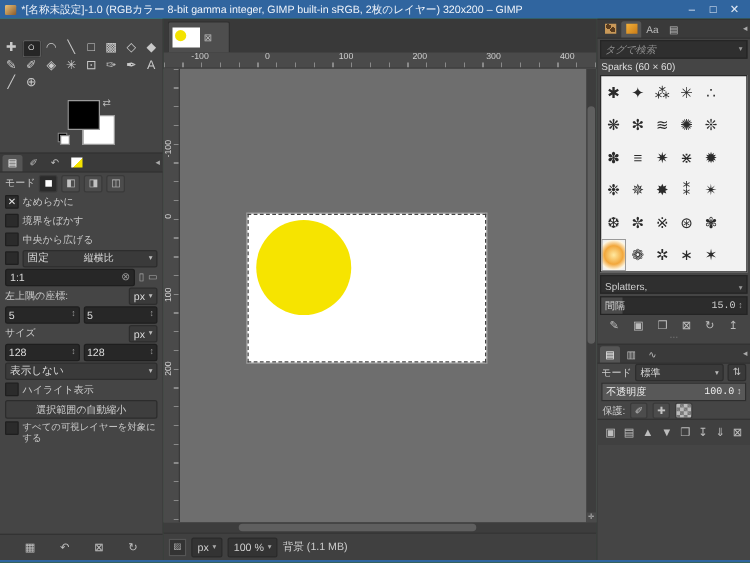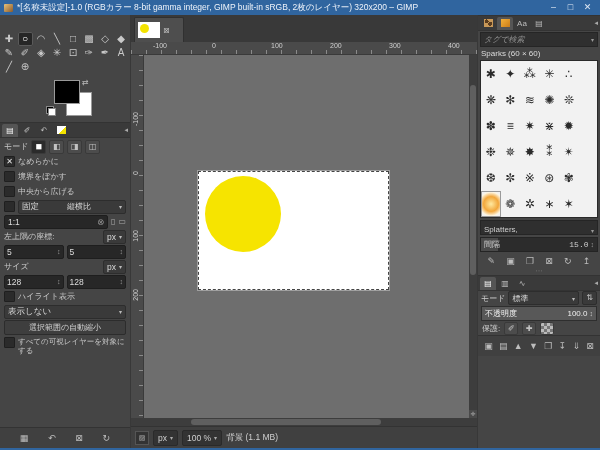--- a/index.html
+++ b/index.html
@@ -92,21 +92,21 @@
   .spacingrow span{position:relative;}
   .spacingrow .val{margin-left:auto;font-family:Liberation Mono, monospace;}
   .spacingrow .ud{color:#999;font-size:7px;margin-left:2px;}
   .brushbtns{height:17px;flex:none;display:flex;align-items:center;justify-content:space-around;padding:0 4px;}
   .brushbtns span,.layerbtns span{color:#bdbdbd;font-size:9px;}
   .splitter{height:6px;flex:none;color:#888;font-size:7px;line-height:4px;text-align:center;}
   .moderow{height:14px;flex:none;display:flex;align-items:center;gap:3px;padding:0 3px;font-size:8px;color:#cfcfcf;}
   .moderow .combo{flex:1;height:12px;font-size:8px;}
   .modeswitch{width:13px;height:12px;line-height:12px;text-align:center;background:#3a3a3a;border:1px solid #2d2d2d;border-radius:2px;color:#c2c2c2;font-size:8px;}
   .opacityrow{height:13px;flex:none;margin:1px 3px 0;background:#585858;border:1px solid #2e2e2e;display:flex;align-items:center;padding:0 3px;color:#efefef;font-size:8px;}
-  .opacityrow .val{margin-left:auto;}
+  .opacityrow .val{margin-left:auto;font-family:Liberation Mono, monospace;}
   .opacityrow .ud{color:#cfcfcf;font-size:7px;margin-left:2px;}
   .lockrow{height:14px;flex:none;display:flex;align-items:center;gap:4px;padding:0 4px;font-size:8px;color:#cfcfcf;}
   .lockbtn{width:12px;height:11px;line-height:11px;text-align:center;color:#c2c2c2;font-size:8px;background:#4c4c4c;border:1px solid #3a3a3a;border-radius:2px;}
   .alphamini{width:12px;height:11px;border:1px solid #3a3a3a;border-radius:2px;background:#bbb;background-image:linear-gradient(45deg,#777 25%,transparent 25%,transparent 75%,#777 75%),linear-gradient(45deg,#777 25%,transparent 25%,transparent 75%,#777 75%);background-size:6px 6px;background-position:0 0,3px 3px;}
   .layerlist{flex:1;background:#333;margin:1px 2px;border:1px solid #282828;min-height:0;overflow:hidden;}
   .lrow{height:26px;display:flex;align-items:center;gap:4px;padding:0 3px;border-bottom:1px solid #2c2c2c;}
   .lrow.sel{background:#474747;}
   .eye{width:11px;height:7px;border-radius:50%;background:radial-gradient(circle at 50% 50%,#2b2b2b 0 2px,#ddd 2px);flex:none;}
   .lthumb{width:24px;height:18px;flex:none;border:1px solid #888;}
   .lthumb.fill{background-color:#ccc;background-image:radial-gradient(circle at 30% 42%,#f4e300 0 6px,transparent 6.5px),linear-gradient(45deg,#999 25%,transparent 25%,transparent 75%,#999 75%),linear-gradient(45deg,#999 25%,transparent 25%,transparent 75%,#999 75%);background-size:100% 100%,8px 8px,8px 8px;background-position:0 0,0 0,4px 4px;outline:1px solid #ddd;}
@@ -242,29 +242,29 @@
               <span>128</span>
               <span class="ud">↕</span>
             </span>
           <span class="spin">
               <span>128</span>
               <span class="ud">↕</span>
             </span>
         </div>
 
         <div class="torow">
-          <span class="cb"></span>
-          <span class="cblabel">ハイライト表示</span>
-        </div>
-
-        <div class="torow">
           <span class="combo" style="flex:1">
             <span>表示しない</span>
             <span class="chev">▾</span>
           </span>
+        </div>
+
+        <div class="torow">
+          <span class="cb"></span>
+          <span class="cblabel">ハイライト表示</span>
         </div>
 
         <div class="tobtn">選択範囲の自動縮小</div>
 
         <div class="torow" style="height:auto;align-items:flex-start;">
           <span class="cb"></span>
           <span class="cblabel" style="white-space:normal;font-size:7.5px;line-height:9px;">すべての可視レイヤーを対象にする</span>
         </div>
       </div>
 

